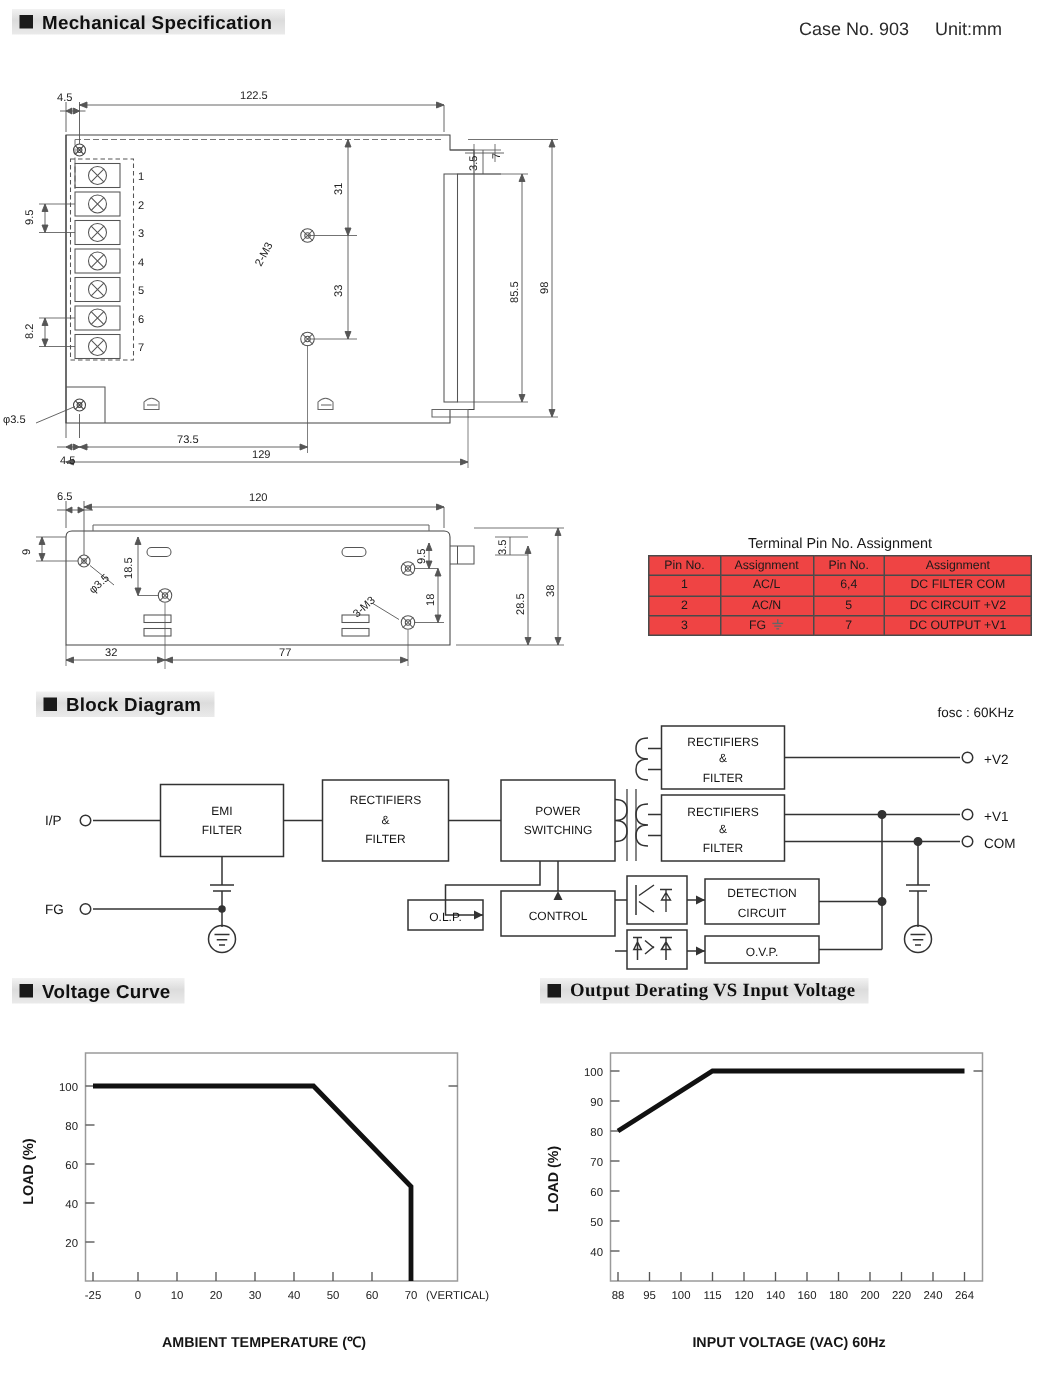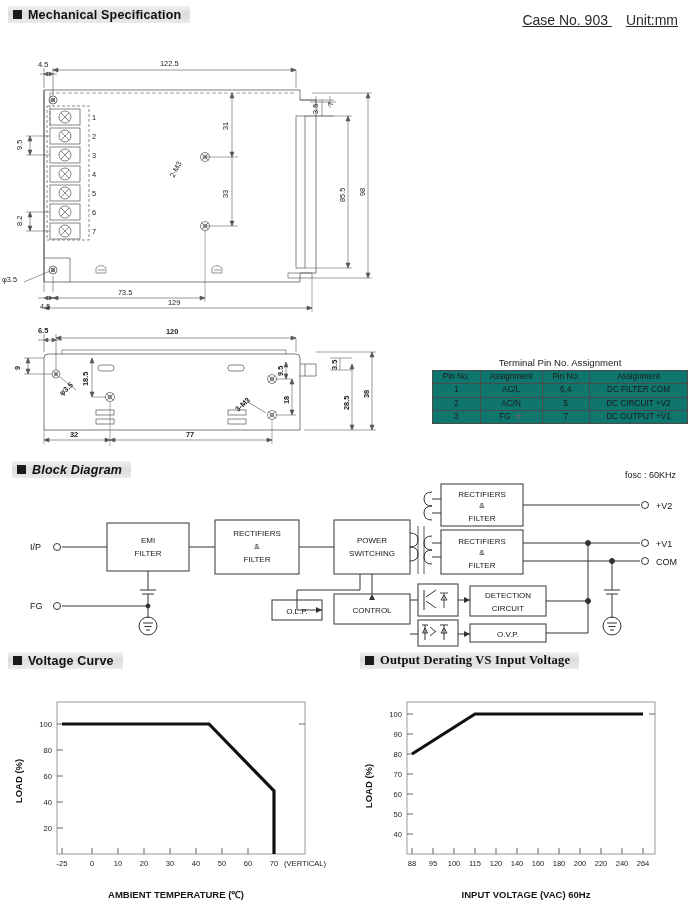--- a/index.html
+++ b/index.html
@@ -36,25 +36,24 @@
   }
   .sec-header .sec-title {
     font-size: 12.5px;
     font-weight: bold;
     letter-spacing: .2px;
     color: #101010;
   }
 
   .case-note {
     position: absolute;
-    top: 12px; right: 10px;
-    font-size: 14px;
+    top: 12px; right: 20px;
+    font-size: 12px;
     color: #2a2a2a;
     white-space: nowrap;
-    text-decoration: underline;
   }
   .case-note span { margin-left: 14px; }
   .case-note span:first-child { margin-left: 0; }
 
   
   .draw { position: absolute; }
   svg { display: block; overflow: visible; }
   .dim-txt { font-family: "Liberation Sans", sans-serif; font-size: 7.4px; fill: #222; }
   .num-txt { font-family: "Liberation Sans", sans-serif; font-size: 7.4px; fill: #222; }
 
@@ -64,21 +63,21 @@
     font-size: 9.6px;
     color: #1a1a1a;
     margin-bottom: 2px;
     white-space: nowrap;
     text-align: center;
   }
   table.pintbl {
     border-collapse: collapse;
     font-size: 8.2px;
     color: #1a1a1a;
-    background: #0f766e;
+    background: #ef4444;
   }
   table.pintbl th, table.pintbl td {
     border: 1px solid #4a4a4a;
     text-align: center;
     padding: 1px 4px;
     font-weight: normal;
     line-height: 1.25;
     white-space: nowrap;
   }
   table.pintbl th { font-weight: normal; }
@@ -320,21 +319,21 @@
         <text x="345" y="172" transform="rotate(-90 345 172)">85.5</text>
         <text x="365" y="166" transform="rotate(-90 365 166)">98</text>
         <text x="2" y="252">φ3.5</text>
         <text x="40" y="279">4.5</text>
         <text x="118" y="265">73.5</text>
         <text x="168" y="275">129</text>
       </g>
     </svg>
   </div>
 
-  <div class="draw" style="left:0px; top:318px;font-weight:bold;">
+  <div class="draw" style="left:0px; top:318px;">
     <svg width="400" height="130" viewBox="0 0 400 130">
       <g fill="none" stroke="#444" stroke-width="0.7">
 
         <path d="M44 36 L44 112 L300 112 L300 36 L316 36 L316 52 L305 52 L305 100 L316 100" stroke="none"></path>
         <path d="M44 40 q0 -4 4 -4 L296 36 q4 0 4 4 L300 112 L44 112 Z" stroke="#444"></path>
 
         <path d="M62 32 L286 32" stroke="#666"></path>
         <path d="M62 32 L62 36 M286 32 L286 36" stroke="#666"></path>
 
         <path d="M300 46 L316 46 L316 58 L300 58" stroke="#555"></path>
@@ -487,21 +486,21 @@
               </svg>
             </span>
           </td>
           <td>7</td>
           <td>DC OUTPUT +V1</td>
         </tr>
       </tbody>
     </table>
   </div>
 
-  <div class="sec-header" style="left:12px; top:461px;font-style:italic;">
+  <div class="sec-header" style="left:24px; top:461px;">
     <span class="bullet"></span>
     <span class="sec-title">Block Diagram</span>
   </div>
 
   <div class="fosc">fosc : 60KHz</div>
 
   <div class="draw" style="left:0px; top:478px;">
     <svg width="700" height="170" viewBox="0 0 700 170">
       <g fill="none" stroke="#333" stroke-width="1">
 

